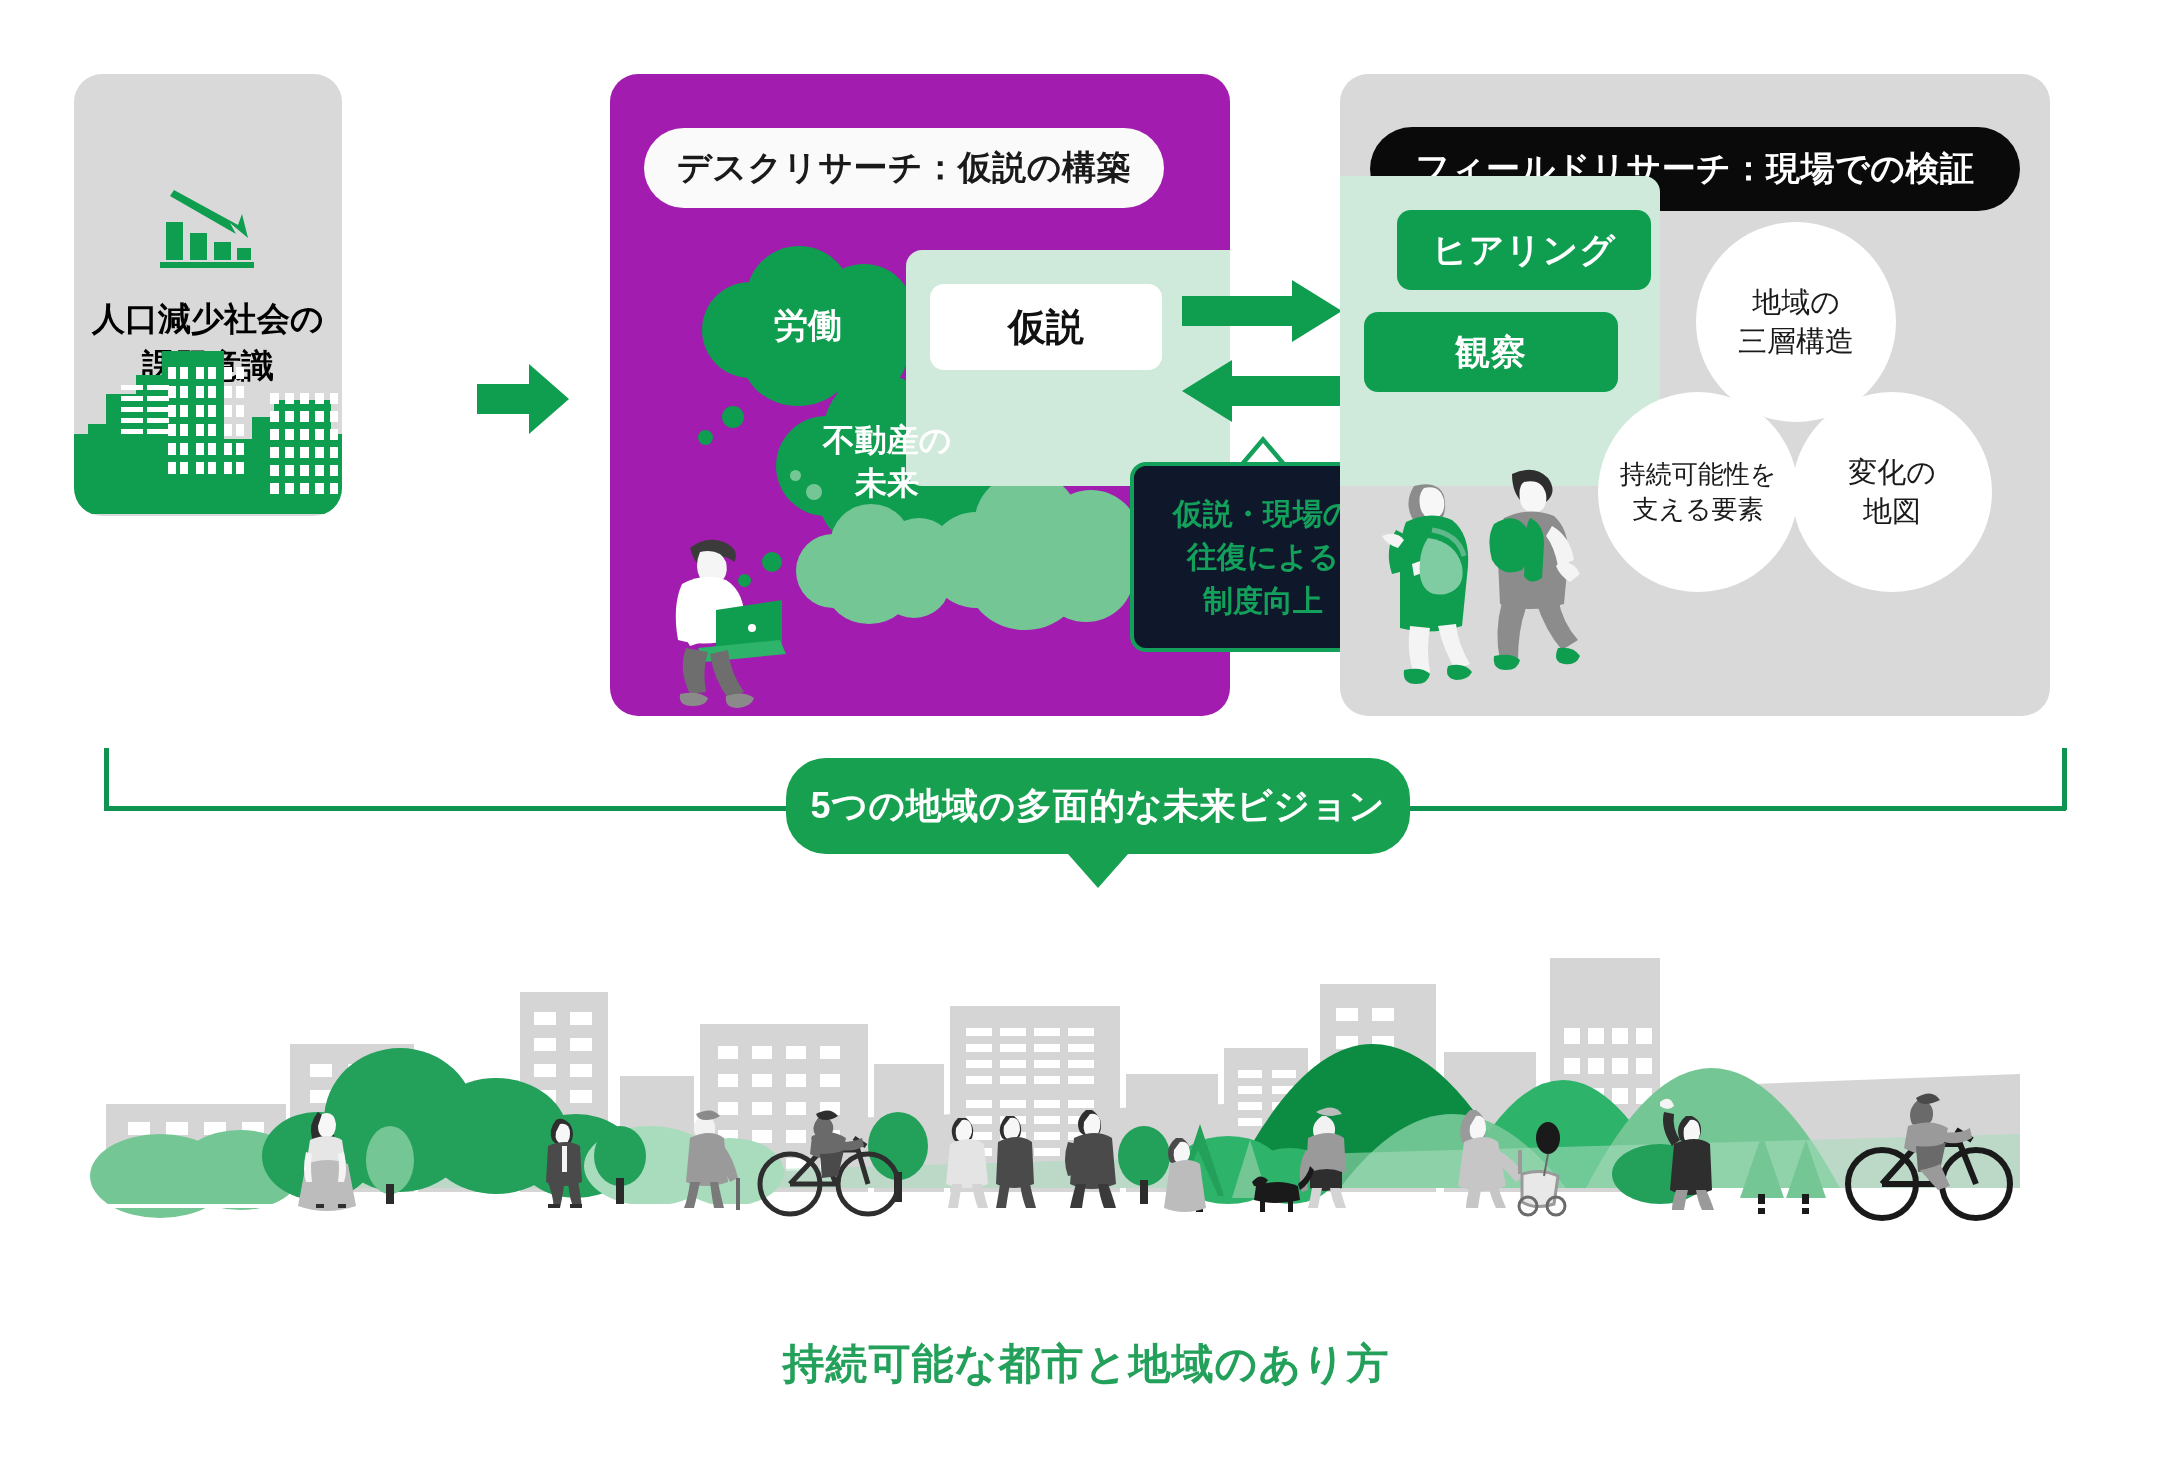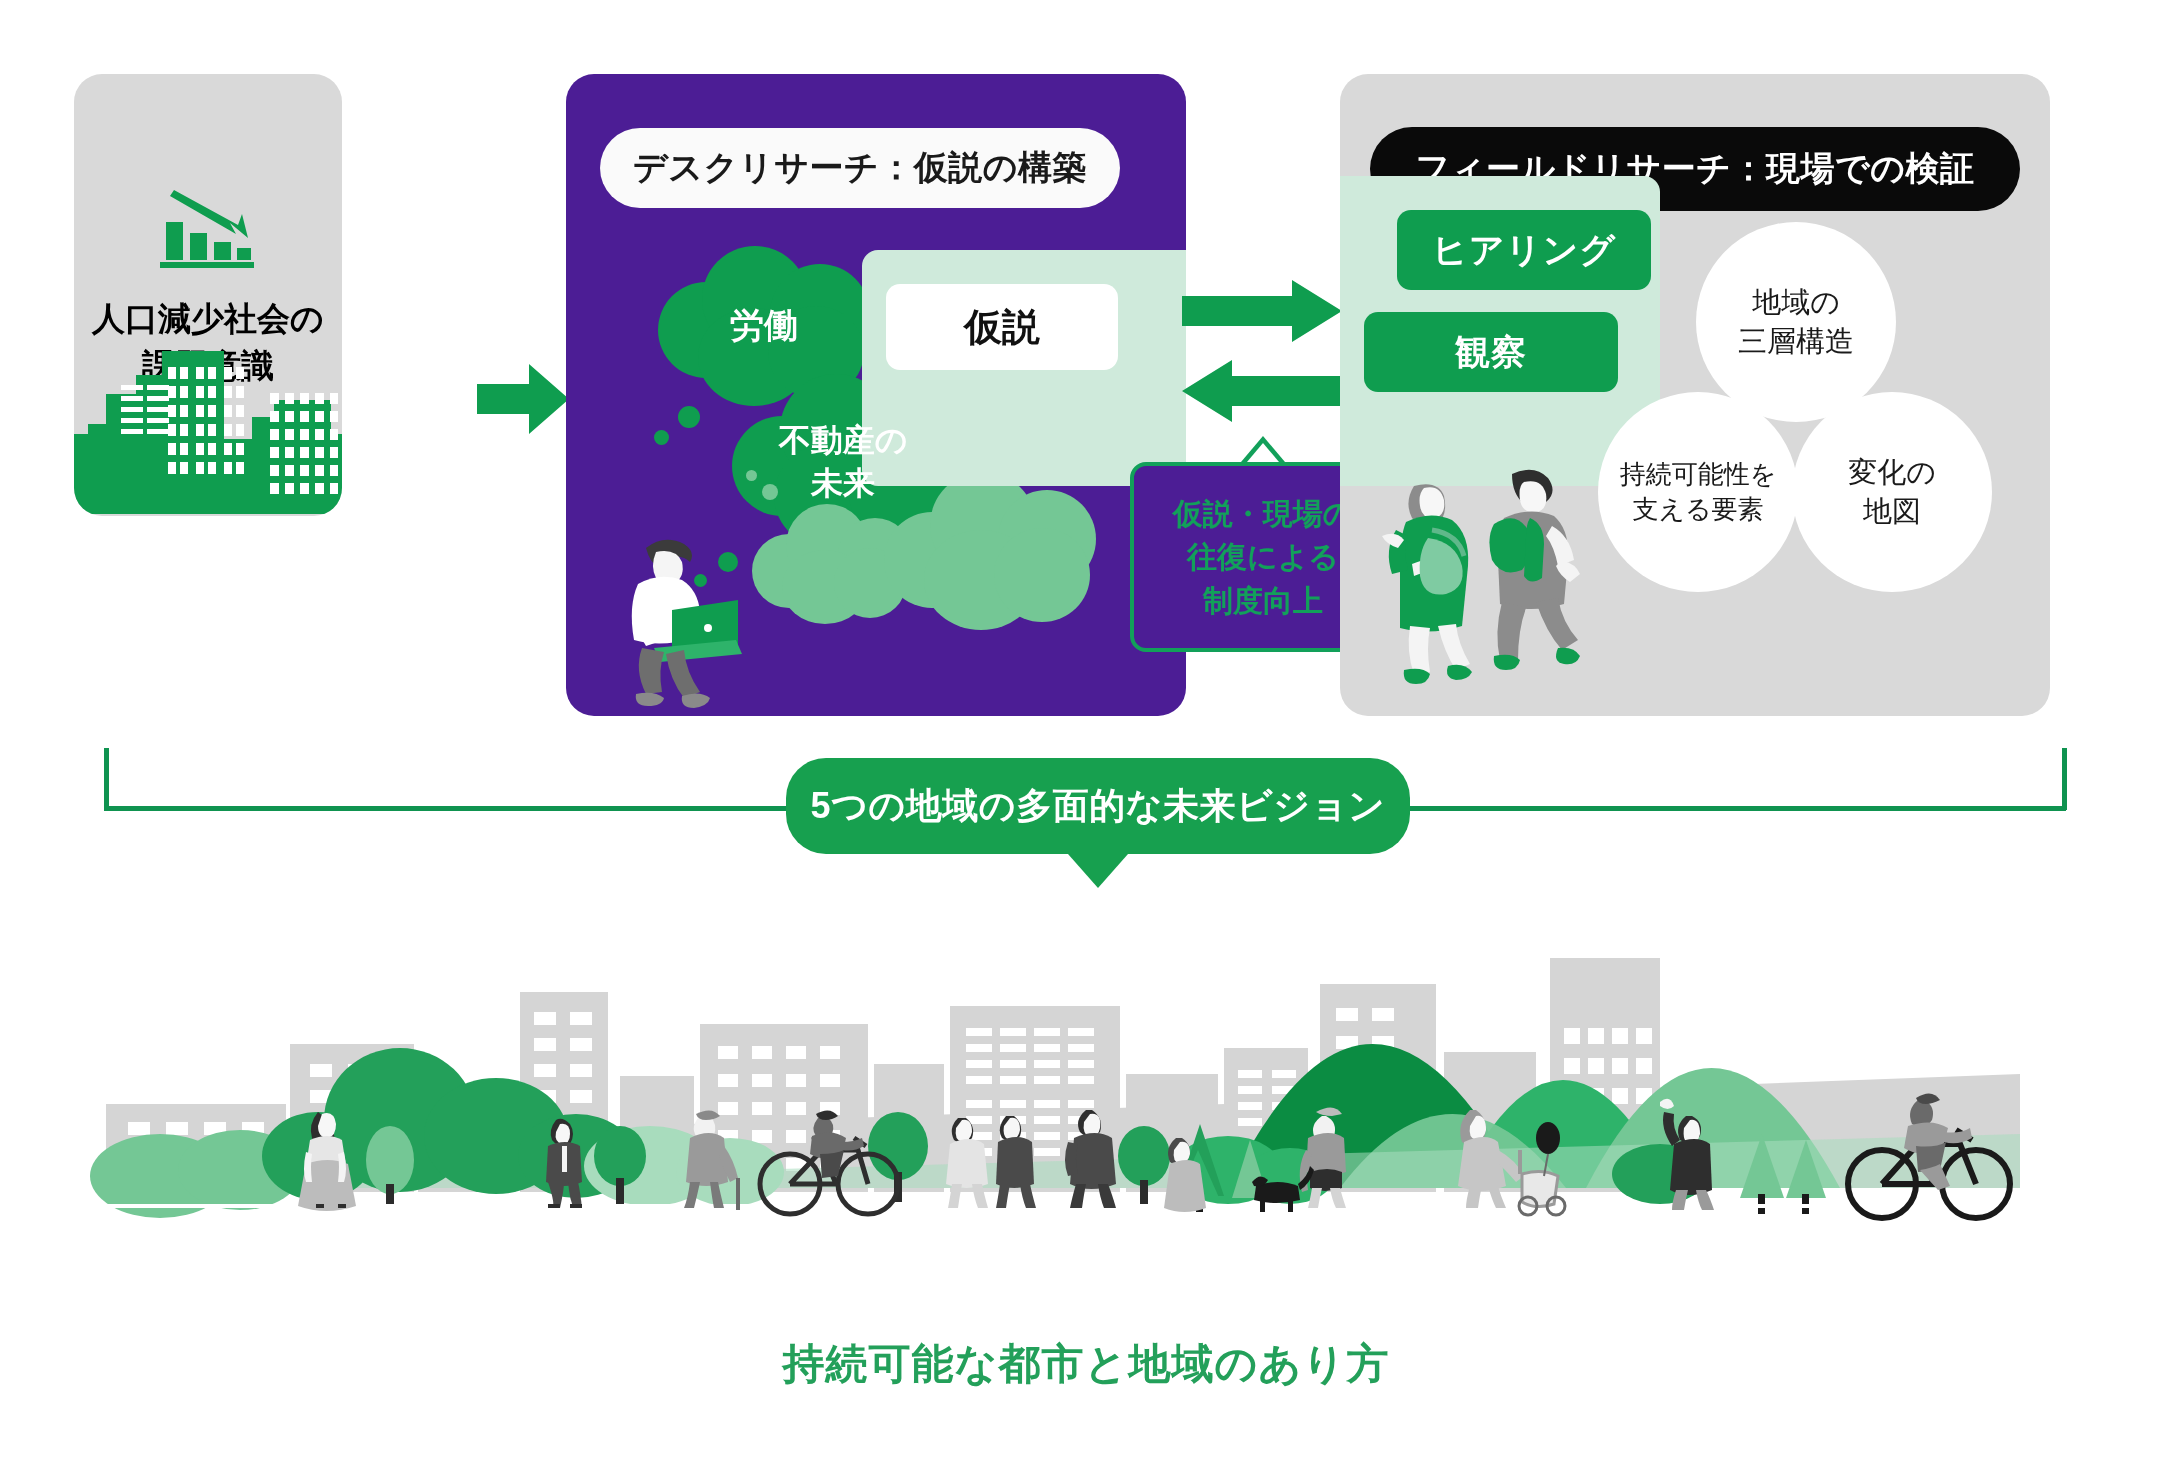--- a/index.html
+++ b/index.html
@@ -6,21 +6,21 @@
   html, body {
     width: 2172px; height: 1482px;
     background: #ffffff;
     font-family: "Liberation Sans", "DejaVu Sans", sans-serif;
     overflow: hidden;
   }
   #stage { position: relative; width: 2172px; height: 1482px; }
 
   
   .panel { position: absolute; border-radius: 28px; background: #d9d9d9; }
-  .panel.light { background: #4c1d95; }
+  .panel.light { background: #a21caf; margin-left: 44px; }
 
   
   .pill {
     position: absolute; display: flex; align-items: center; justify-content: center;
     border-radius: 999px; font-weight: 700; letter-spacing: .5px; white-space: nowrap;
   }
   .pill.white { background: #fafafa; color: #1a1a1a; }
   .pill.black { background: #0a0a0a; color: #ffffff; }
 
   
@@ -47,21 +47,21 @@
     font-size: 38px; font-weight: 700; color: #111;
   }
   .gbtn {
     position: absolute; background: #0f9d4f; border-radius: 14px; color: #fff;
     display: flex; align-items: center; justify-content: center;
     font-weight: 700; font-size: 35px; letter-spacing: 1px;
   }
 
   
   .callout {
-    position: absolute; background: #4c1d95; border: 4px solid #12a05a; border-radius: 16px;
+    position: absolute; background: #0f172a; border: 4px solid #12a05a; border-radius: 16px;
     display: flex; align-items: center; justify-content: center; text-align: right;
     color: #12a05a; font-weight: 700; font-size: 30px; line-height: 1.45;
   }
   .callout-tip {
     position: absolute; width: 0; height: 0;
     border-left: 22px solid transparent; border-right: 22px solid transparent;
     border-bottom: 26px solid #12a05a;
   }
   .callout-tip-in {
     position: absolute; width: 0; height: 0;

